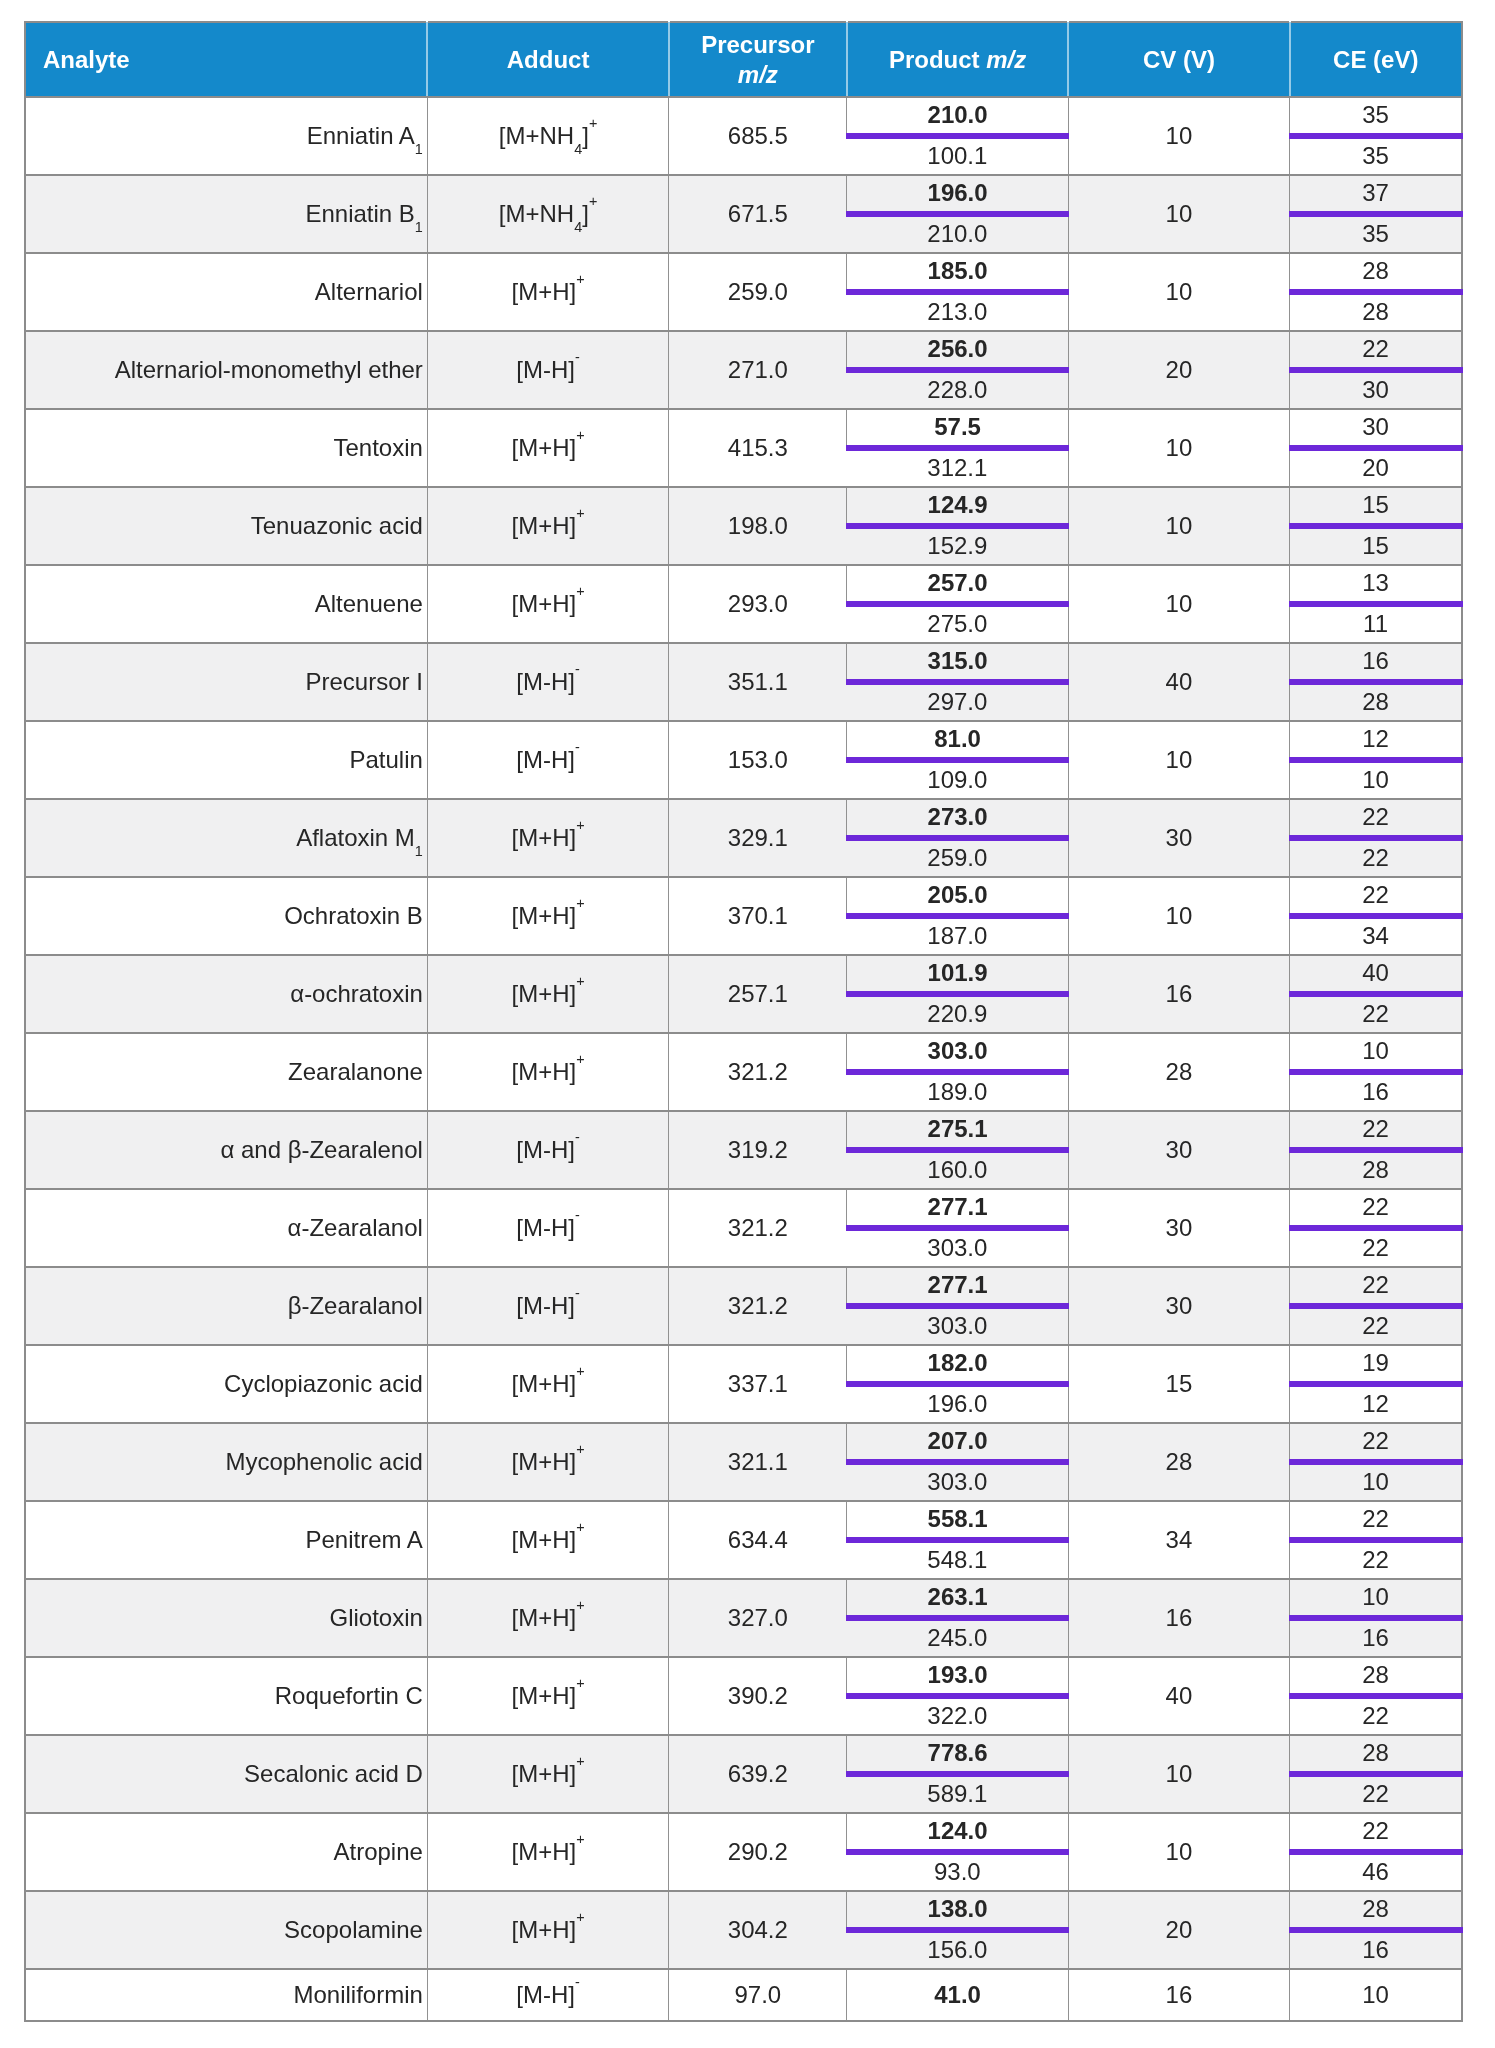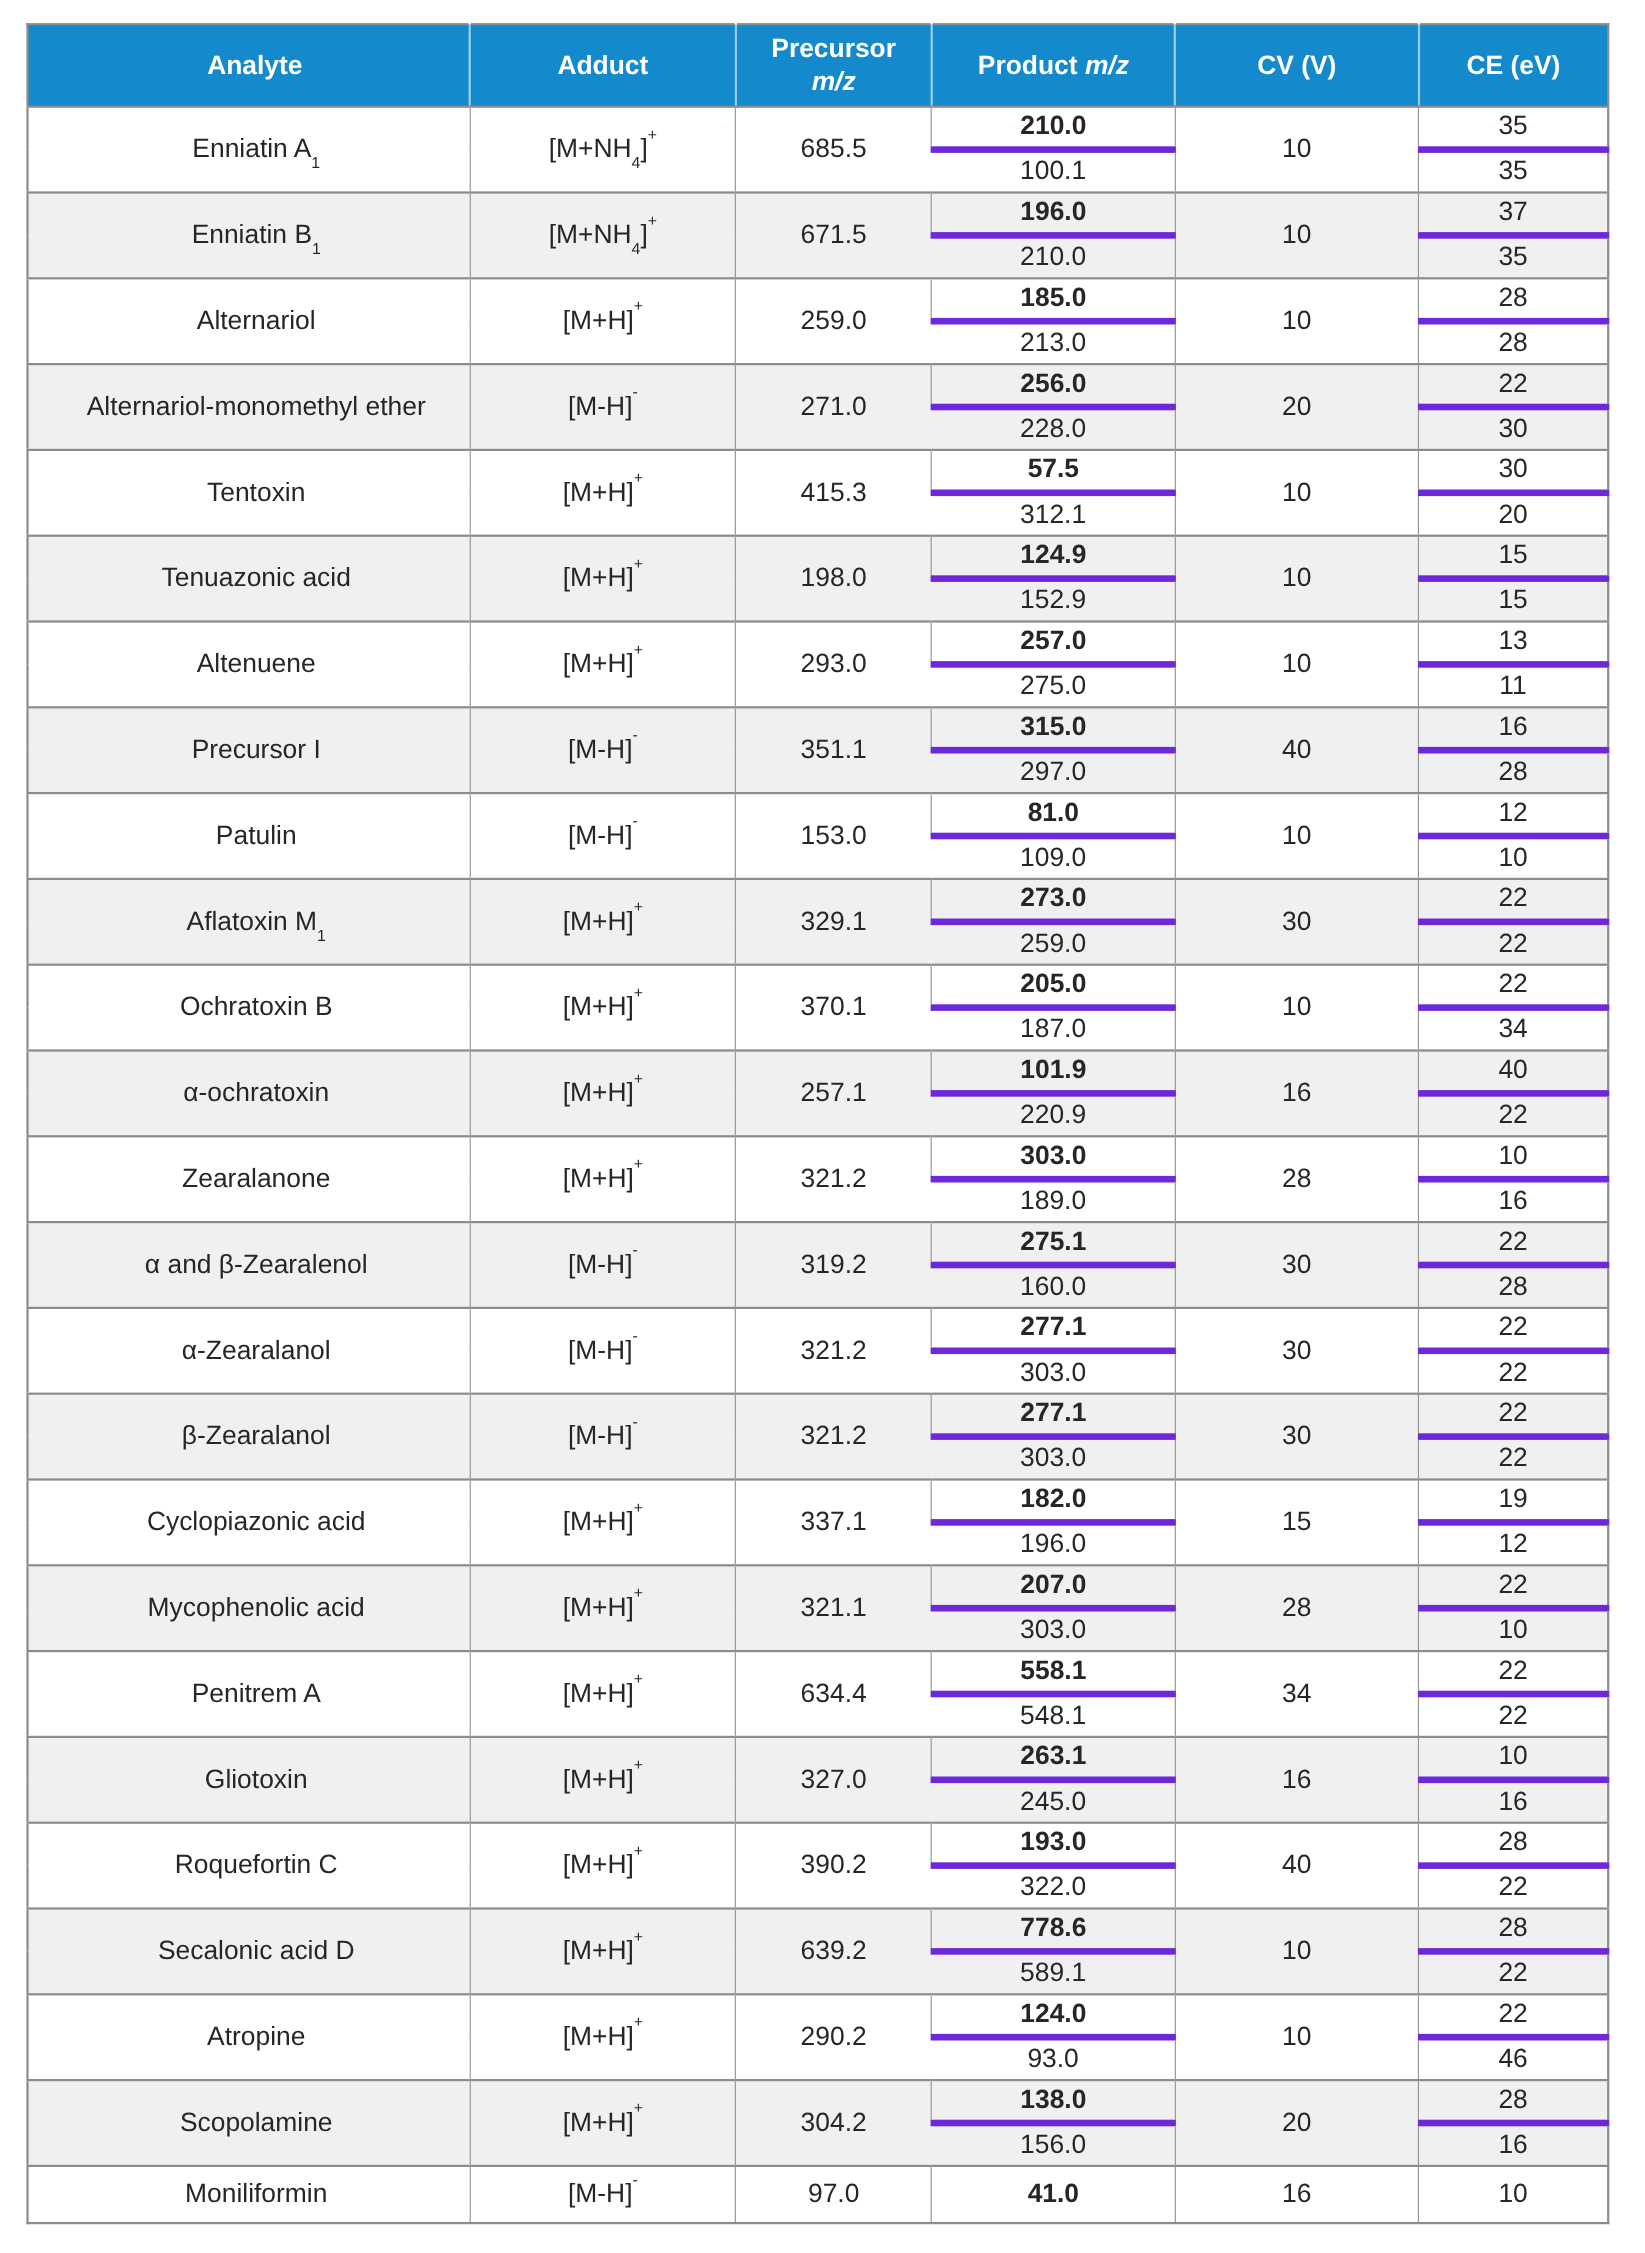--- a/index.html
+++ b/index.html
@@ -30,35 +30,35 @@
     font-weight:bold;
     font-size:24px;
     height:73px;
     text-align:center;
     vertical-align:middle;
     border-bottom:2px solid #8c8c8c;
     padding:0 6px;
     line-height:1.25;
   }
   thead th + th{border-left:2px solid rgba(255,255,255,0.55);}
-  thead th.th-analyte{text-align:center;padding-left:17px;}
+  thead th.th-analyte{text-align:left;padding-left:17px;}
   thead i{font-style:italic;}
   i.stack{display:block;font-weight:bold;}
 
   tbody td{
     font-size:24px;
     text-align:center;
     vertical-align:middle;
     padding:0 4px;
     border-left:1px solid #919191;
     background:transparent;
     line-height:1.1;
   }
   tbody td:first-child{border-left:none;}
-  tbody td.analyte{text-align:center;padding-left:17px;}
+  tbody td.analyte{text-align:right;padding-left:17px;}
   tbody tr{height:39px;}
   tbody tr.single{height:52px;}
   tbody tr.rowstart td{border-top:2px solid #8c8c8c;}
   tbody tr.sub td{border-top:6px solid #6d28d9;}
   tbody tr.shade td{background:#f0f0f1;}
   td.pmain{font-weight:bold;}
 
   sub{font-size:60%;position:relative;top:0.28em;line-height:0;}
   sup{font-size:60%;position:relative;top:-0.5em;line-height:0;}
 </style>

